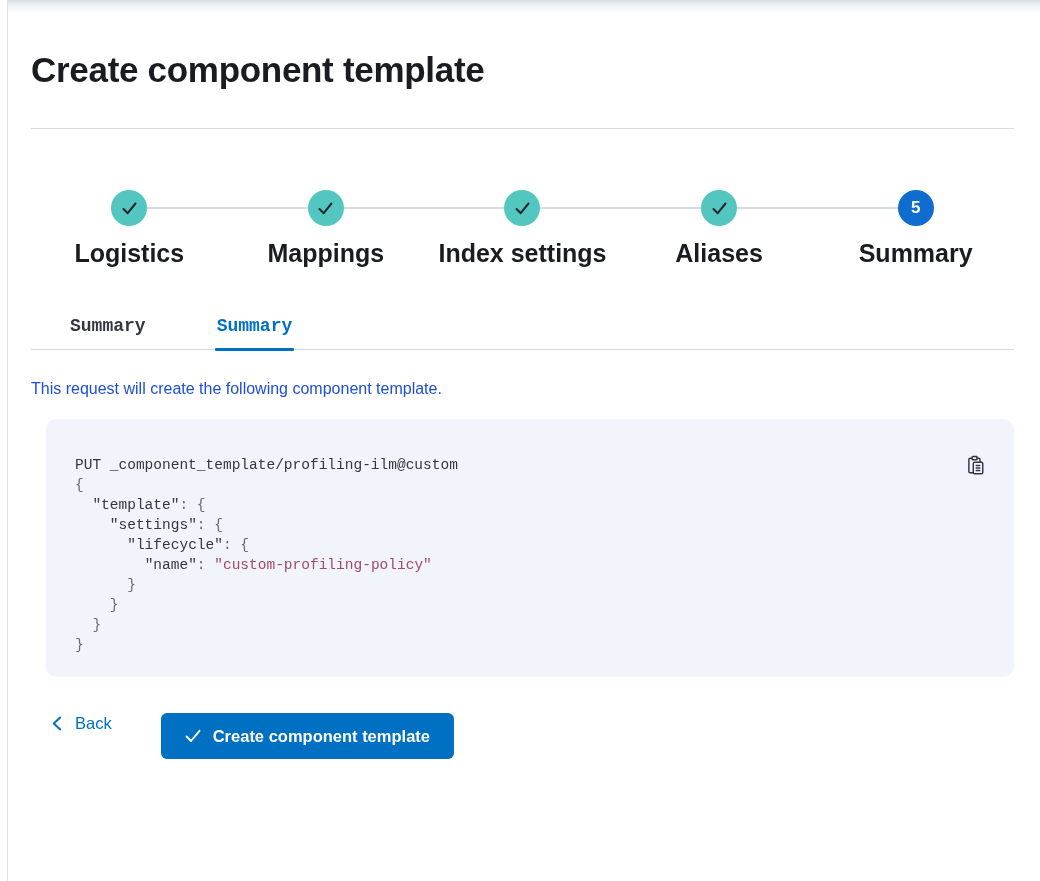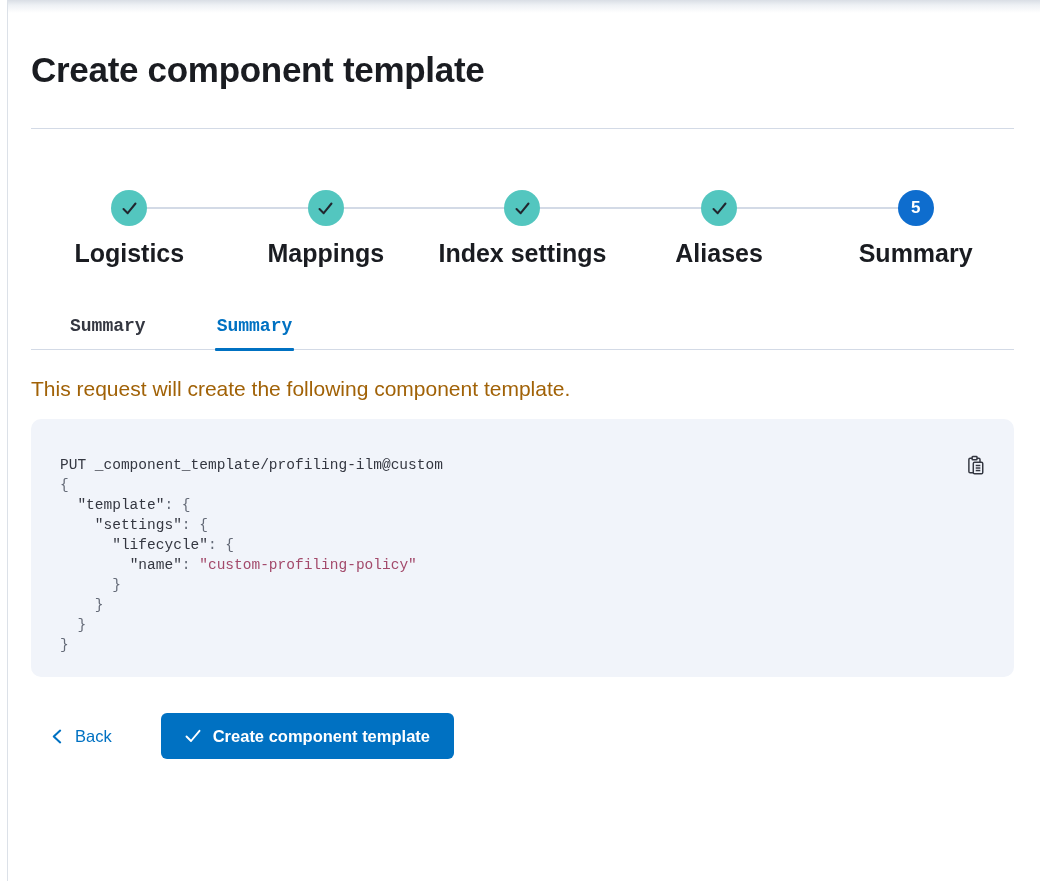--- a/index.html
+++ b/index.html
@@ -43,35 +43,35 @@
   h2.review-heading{margin:57px 0 0;font-size:28px;line-height:34px;font-weight:700;color:var(--heading);}
 
   
   .tabs{display:flex;gap:30px;margin-top:48px;border-bottom:1px solid var(--divider);}
   .tab{background:none;border:none;padding:0 2px 13px;font-family:Liberation Mono, monospace;
     font-size:18px;font-weight:700;color:var(--body);position:relative;cursor:pointer;margin-left:37px;}
   .tab.active{color:var(--primary);}
   .tab.active::after{content:"";position:absolute;left:0;right:0;bottom:-2px;height:3px;
     background:var(--primary);border-radius:1px;}
 
-  p.request-description{margin:28px 0 0;font-size:21px;line-height:22px;color:#a16207;}
+  p.request-description{margin:28px 0 0;font-size:16px;line-height:22px;color:#1d4ed8;}
 
   
   .code-block{position:relative;margin-top:19px;background:var(--code-bg);border-radius:10px;
-    padding:36px 36px 22px 29px;}
+    padding:36px 36px 22px 29px;margin-left:15px;}
   .code-line{font-family:"Liberation Mono","DejaVu Sans Mono",monospace;
     font-size:14.5px;line-height:20px;white-space:pre;color:var(--code-text);}
   .seg-k{color:var(--code-text);}
   .seg-p{color:var(--code-punct);}
   .seg-s{color:var(--code-string);}
   .copy-btn{position:absolute;top:34px;right:26px;background:none;border:none;padding:2px;
     cursor:pointer;line-height:0;}
 
   
-  .footer-actions{display:flex;align-items:center;margin-top:36px;}
+  .footer-actions{display:flex;align-items:flex-start;margin-top:36px;}
   .back-link{display:inline-flex;align-items:center;gap:11px;color:var(--primary);
     font-size:16.5px;font-weight:500;text-decoration:none;margin-left:14px;cursor:pointer;
     background:none;border:none;font-family:"Liberation Sans",sans-serif;}
   .create-btn{display:inline-flex;align-items:center;gap:12px;margin-left:43px;height:46px;
     padding:0 24px;background:var(--primary);border:none;border-radius:6px;color:#ffffff;
     font-size:16.5px;font-weight:600;font-family:"Liberation Sans",sans-serif;cursor:pointer;}
 </style>
 </head>
 <body>
 

